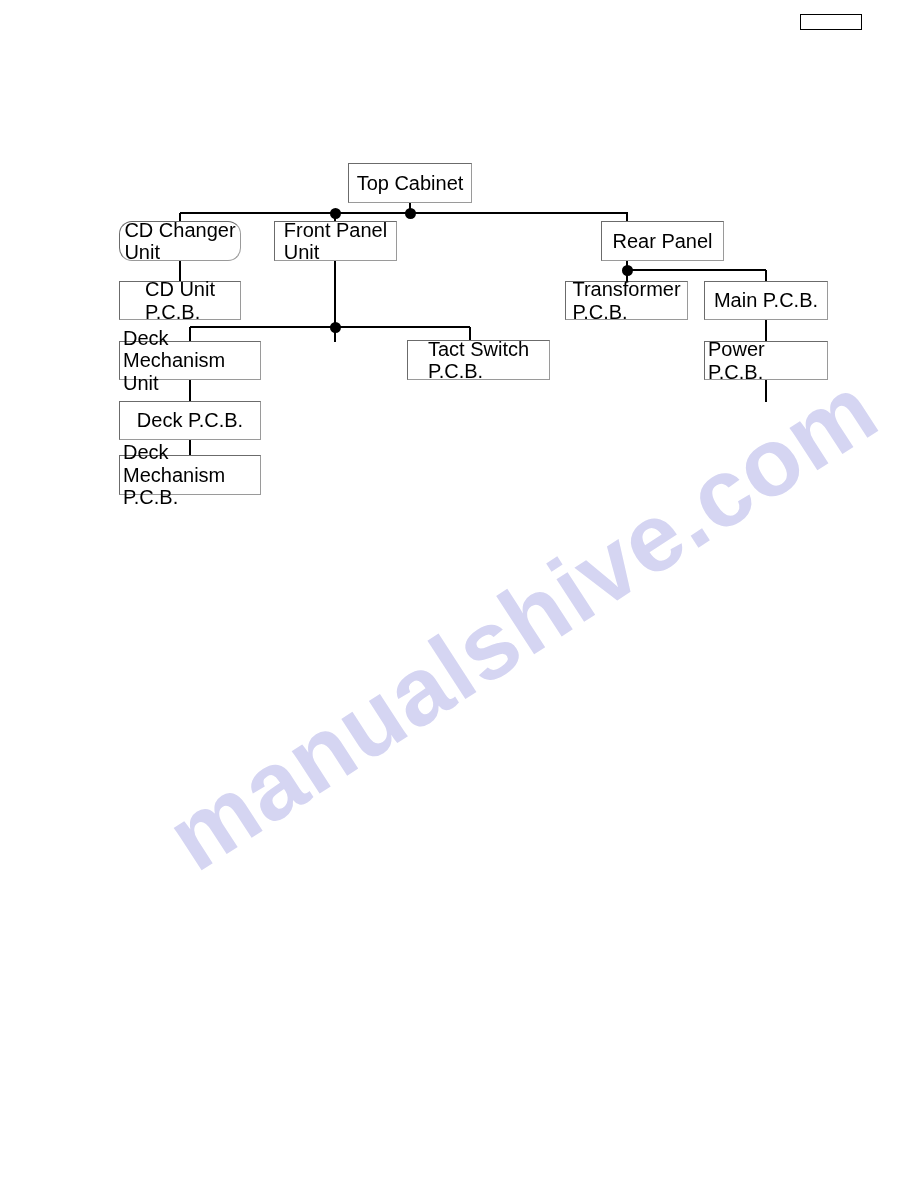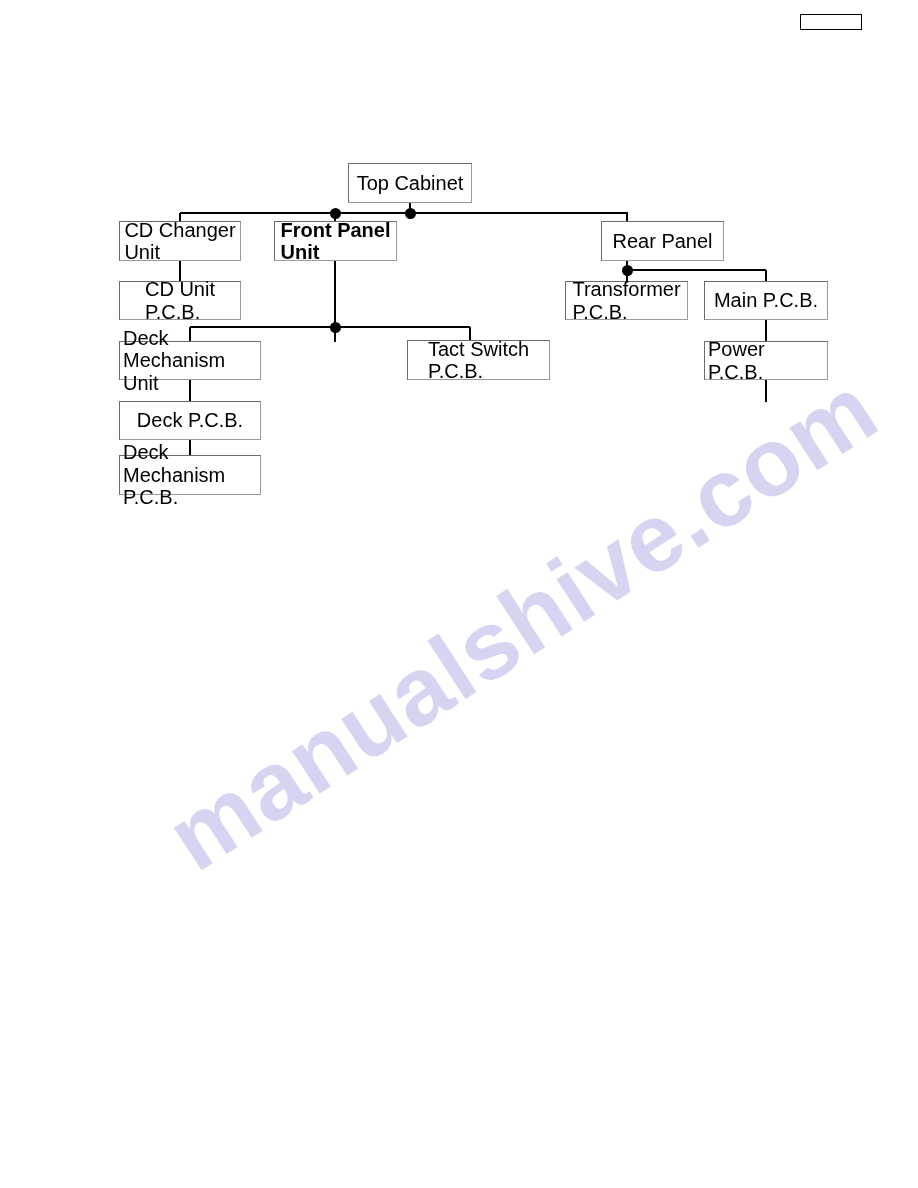--- a/index.html
+++ b/index.html
@@ -148,31 +148,31 @@
 
     <div class="vline" style="left:765.3px; top:380px;  height:22px;"></div>
   </div>
 
   <div id="diagram">
 
     <div class="node" style="left:348px; top:163px; width:124px; height:40px;">
       <span class="lbl">Top Cabinet</span>
     </div>
 
-    <div class="node" style="left:119px; top:221px; width:122px; height:40px;">
+    <div class="node" style="left:119px; top:221px; width:122px; height:40px;border-radius:13px;">
       <span class="lbl">CD Changer
 Unit</span>
     </div>
 
     <div class="node" style="left:119px; top:281px; width:122px; height:39px;">
       <span class="lbl">CD Unit
 P.C.B.</span>
     </div>
 
-    <div class="node" style="left:274px; top:221px; width:123px; height:40px;font-weight:bold;">
+    <div class="node" style="left:274px; top:221px; width:123px; height:40px;">
       <span class="lbl">Front Panel
 Unit</span>
     </div>
 
     <div class="node" style="left:565px; top:221px; width:123px; height:40px;margin-left:36px;">
       <span class="lbl">Rear Panel</span>
     </div>
 
     <div class="node" style="left:565px; top:281px; width:123px; height:39px;">
       <span class="lbl">Transformer

